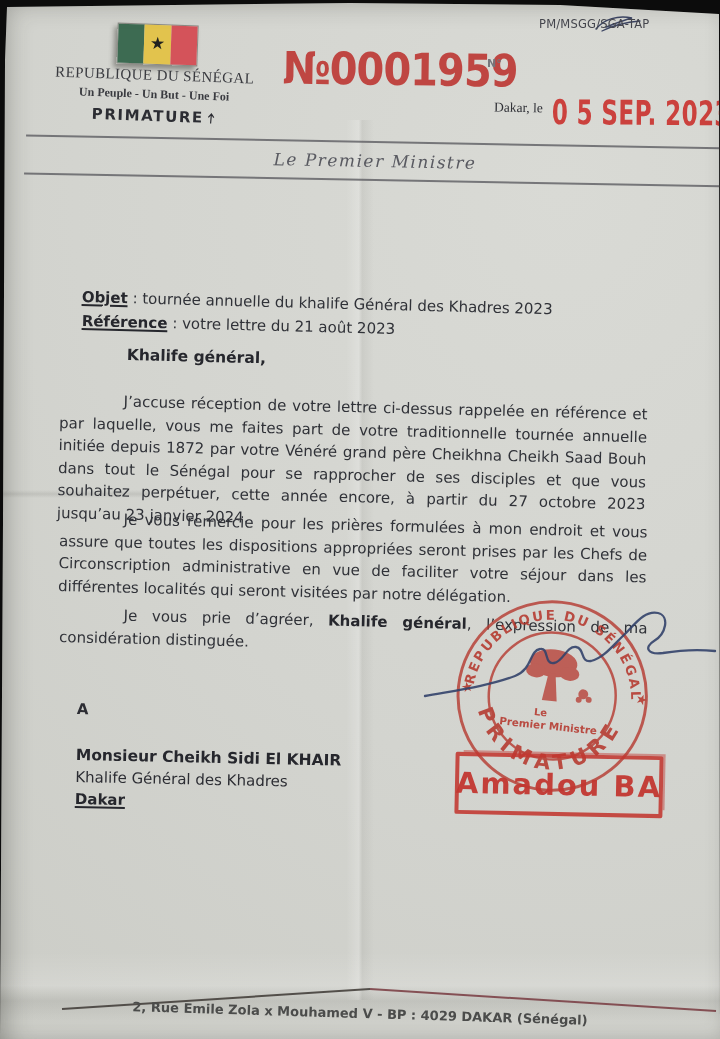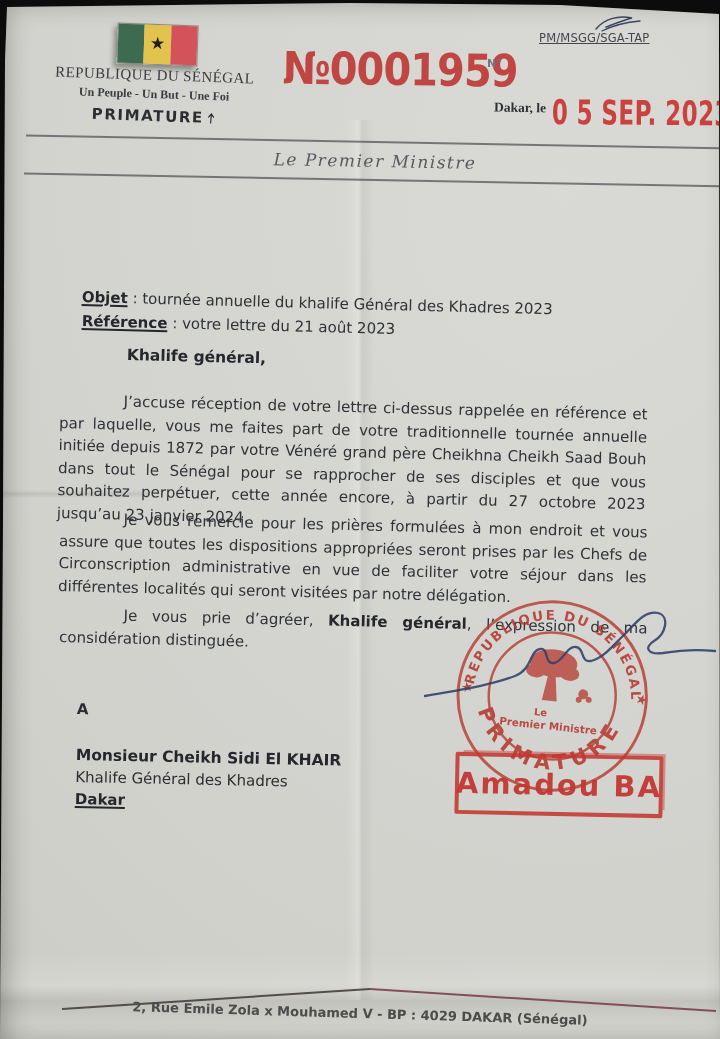--- a/index.html
+++ b/index.html
@@ -33,23 +33,23 @@
   .motto{font-family:"Liberation Serif",serif;font-size:12px;font-weight:bold;margin-top:3px;}
   .office{font-size:15px;font-weight:bold;letter-spacing:1.6px;margin-top:5px;color:#2c2d33;white-space:nowrap;}
   .pen-tick{display:inline-block;vertical-align:-2px;margin-left:2px;}
 
   
   .num-stamp{position:absolute;left:283px;top:42px;font-size:40px;font-weight:bold;
     color:rgba(190,62,58,.95);letter-spacing:-1px;transform:rotate(.8deg) scaleY(1.12);
     transform-origin:left top;white-space:nowrap;}
   .num-label{position:absolute;left:487px;top:57px;font-size:11px;font-weight:bold;color:#75767c;}
   .paraph-top{position:absolute;left:588px;top:11px;}
-  .service-code{position:absolute;left:539px;top:31px;font-size:11.5px;color:#45464e;letter-spacing:.2px;text-decoration:underline;}
+  .service-code{position:absolute;left:539px;top:17px;font-size:11.5px;color:#45464e;letter-spacing:.2px;}
   .place-date{position:absolute;left:494px;top:100px;font-family:"Liberation Serif",serif;
-    font-weight:bold;font-size:13.5px;color:#2f3036;transform:rotate(1deg);}
+    font-weight:normal;font-size:13.5px;color:#2f3036;transform:rotate(1deg);}
   .date-stamp{position:absolute;left:552px;top:92px;font-size:34px;font-weight:bold;color:#cb413d;
     letter-spacing:.5px;transform:rotate(.5deg) scaleX(.68);transform-origin:left top;white-space:nowrap;}
 
   
   .rule{position:absolute;height:2px;background:#5c5d62;opacity:.8;transform:rotate(1.05deg);}
   .rule1{left:26px;top:141px;width:700px;}
   .rule2{left:24px;top:179px;width:702px;}
   .premier-line{position:absolute;left:240px;top:151px;width:270px;text-align:center;
     font-family:"DejaVu Serif",serif;font-style:italic;font-size:17px;letter-spacing:1.5px;
     color:#595a61;transform:rotate(1.05deg);}

